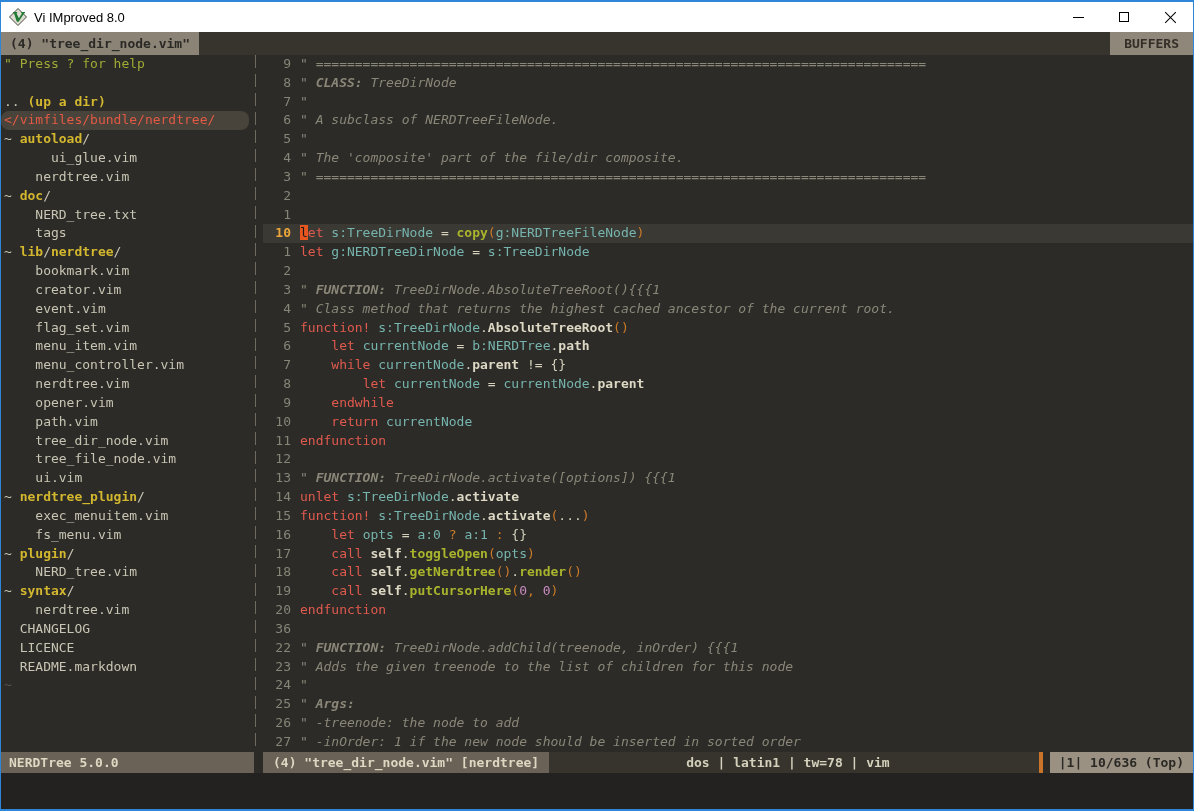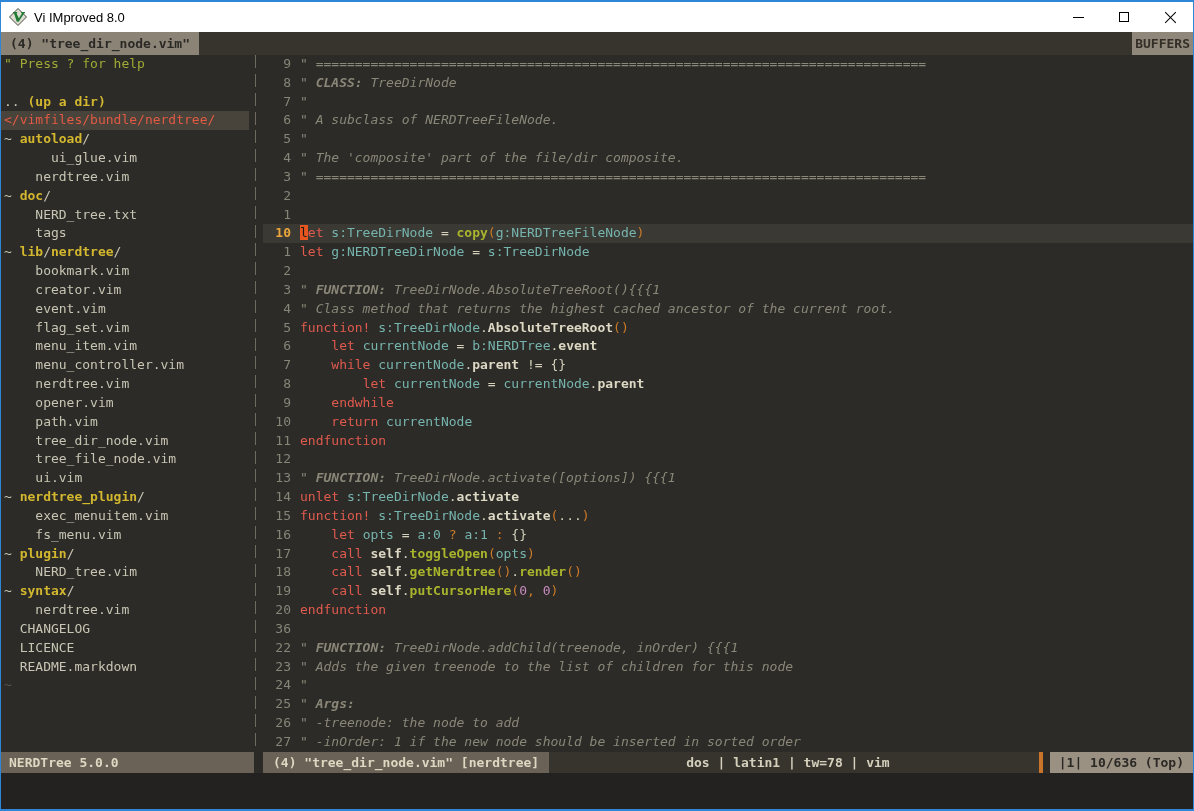--- a/index.html
+++ b/index.html
@@ -21,32 +21,32 @@
   .glyph-min{width:11px;height:1px;background:#000;}
   .glyph-max{width:10px;height:10px;border:1px solid #000;}
   .glyph-close{position:relative;width:13px;height:13px;}
   .glyph-close::before,.glyph-close::after{content:'';position:absolute;left:-1px;top:6px;width:15px;height:1px;background:#000;}
   .glyph-close::before{transform:rotate(45deg);}
   .glyph-close::after{transform:rotate(-45deg);}
   
   .tabline{height:23px;background:#37342e;display:flex;flex:none;font-size:13px;font-weight:bold;}
   .tab{background:#8b8376;color:#2b2925;padding:0 9px;line-height:23px;white-space:pre;cursor:pointer;}
   .tab-fill{flex:1;}
-  .buffers-label{background:#8f8779;color:#332f28;padding:0 3px;line-height:23px;cursor:pointer;}
+  .buffers-label{background:#8f8779;color:#332f28;padding:0 14px;line-height:23px;cursor:pointer;}
   
   :root{--rh:18.84px;}
   .main{flex:1;display:flex;overflow:hidden;background:#2c2b27;font-size:13px;}
   .tree-pane{width:248px;flex:none;overflow:hidden;}
   .vsplit{width:14px;flex:none;cursor:col-resize;
     background-image:repeating-linear-gradient(to bottom,#6f6a5f 0 13px,rgba(0,0,0,0) 13px 18.84px);
     background-size:1px 100%;background-position:6px 0;background-repeat:no-repeat;}
   .code-pane{flex:1;overflow:hidden;}
   .row{height:var(--rh);line-height:var(--rh);white-space:pre;overflow:hidden;}
   .tree-pane .row{padding-left:3px;}
-  .tree-sel{background:#48433b;}
+  .tree-sel{background:#48433b;border-radius:8px;}
   .cur-line{background:#3b3934;}
   .ln{display:inline-block;width:28px;text-align:right;margin-right:9px;color:#878578;}
   .ln-cur{color:#eaa63b;font-weight:bold;}
   
   .tk-kw{color:#e05a4e;}
   .tk-id{color:#76b4ae;}
   .tk-fn{color:#a9b42d;font-weight:bold;}
   .tk-pr{color:#cc7b29;}
   .tk-nm{color:#c88bc0;}
   .tk-op{color:#d5d0bc;}
@@ -150,21 +150,21 @@
         <div class="row"><span class="ln">4</span><span class="tk-cm">" The 'composite' part of the file/dir composite.</span></div>
         <div class="row"><span class="ln">3</span><span class="tk-cm">" ==============================================================================</span></div>
         <div class="row"><span class="ln">2</span></div>
         <div class="row"><span class="ln">1</span></div>
         <div class="row cur-line"><span class="ln ln-cur">10</span><span class="tk-cur">l</span><span class="tk-kw">et</span><span class="tk-op"> </span><span class="tk-id">s:TreeDirNode</span><span class="tk-op"> = </span><span class="tk-fn">copy</span><span class="tk-pr">(</span><span class="tk-id">g:NERDTreeFileNode</span><span class="tk-pr">)</span></div>
         <div class="row"><span class="ln">1</span><span class="tk-kw">let</span><span class="tk-op"> </span><span class="tk-id">g:NERDTreeDirNode</span><span class="tk-op"> = </span><span class="tk-id">s:TreeDirNode</span></div>
         <div class="row"><span class="ln">2</span></div>
         <div class="row"><span class="ln">3</span><span class="tk-cm">" </span><span class="tk-cb">FUNCTION:</span><span class="tk-cm"> TreeDirNode.AbsoluteTreeRoot(){{{1</span></div>
         <div class="row"><span class="ln">4</span><span class="tk-cm">" Class method that returns the highest cached ancestor of the current root.</span></div>
         <div class="row"><span class="ln">5</span><span class="tk-kw">function!</span><span class="tk-op"> </span><span class="tk-id">s:TreeDirNode</span><span class="tk-op">.</span><span class="tk-me">AbsoluteTreeRoot</span><span class="tk-pr">()</span></div>
-        <div class="row"><span class="ln">6</span><span class="tk-op">    </span><span class="tk-kw">let</span><span class="tk-op"> </span><span class="tk-id">currentNode</span><span class="tk-op"> = </span><span class="tk-id">b:NERDTree</span><span class="tk-op">.</span><span class="tk-me">event</span></div>
+        <div class="row"><span class="ln">6</span><span class="tk-op">    </span><span class="tk-kw">let</span><span class="tk-op"> </span><span class="tk-id">currentNode</span><span class="tk-op"> = </span><span class="tk-id">b:NERDTree</span><span class="tk-op">.</span><span class="tk-me">path</span></div>
         <div class="row"><span class="ln">7</span><span class="tk-op">    </span><span class="tk-kw">while</span><span class="tk-op"> </span><span class="tk-id">currentNode</span><span class="tk-op">.</span><span class="tk-me">parent</span><span class="tk-op"> != {}</span></div>
         <div class="row"><span class="ln">8</span><span class="tk-op">        </span><span class="tk-kw">let</span><span class="tk-op"> </span><span class="tk-id">currentNode</span><span class="tk-op"> = </span><span class="tk-id">currentNode</span><span class="tk-op">.</span><span class="tk-me">parent</span></div>
         <div class="row"><span class="ln">9</span><span class="tk-op">    </span><span class="tk-kw">endwhile</span></div>
         <div class="row"><span class="ln">10</span><span class="tk-op">    </span><span class="tk-kw">return</span><span class="tk-op"> </span><span class="tk-id">currentNode</span></div>
         <div class="row"><span class="ln">11</span><span class="tk-kw">endfunction</span></div>
         <div class="row"><span class="ln">12</span></div>
         <div class="row"><span class="ln">13</span><span class="tk-cm">" </span><span class="tk-cb">FUNCTION:</span><span class="tk-cm"> TreeDirNode.activate([options]) {{{1</span></div>
         <div class="row"><span class="ln">14</span><span class="tk-kw">unlet</span><span class="tk-op"> </span><span class="tk-id">s:TreeDirNode</span><span class="tk-op">.</span><span class="tk-me">activate</span></div>
         <div class="row"><span class="ln">15</span><span class="tk-kw">function!</span><span class="tk-op"> </span><span class="tk-id">s:TreeDirNode</span><span class="tk-op">.</span><span class="tk-me">activate</span><span class="tk-pr">(</span><span class="tk-op">...</span><span class="tk-pr">)</span></div>
         <div class="row"><span class="ln">16</span><span class="tk-op">    </span><span class="tk-kw">let</span><span class="tk-op"> </span><span class="tk-id">opts</span><span class="tk-op"> = </span><span class="tk-id">a:0</span><span class="tk-op"> </span><span class="tk-pr">?</span><span class="tk-op"> </span><span class="tk-id">a:1</span><span class="tk-op"> </span><span class="tk-pr">:</span><span class="tk-op"> {}</span></div>

